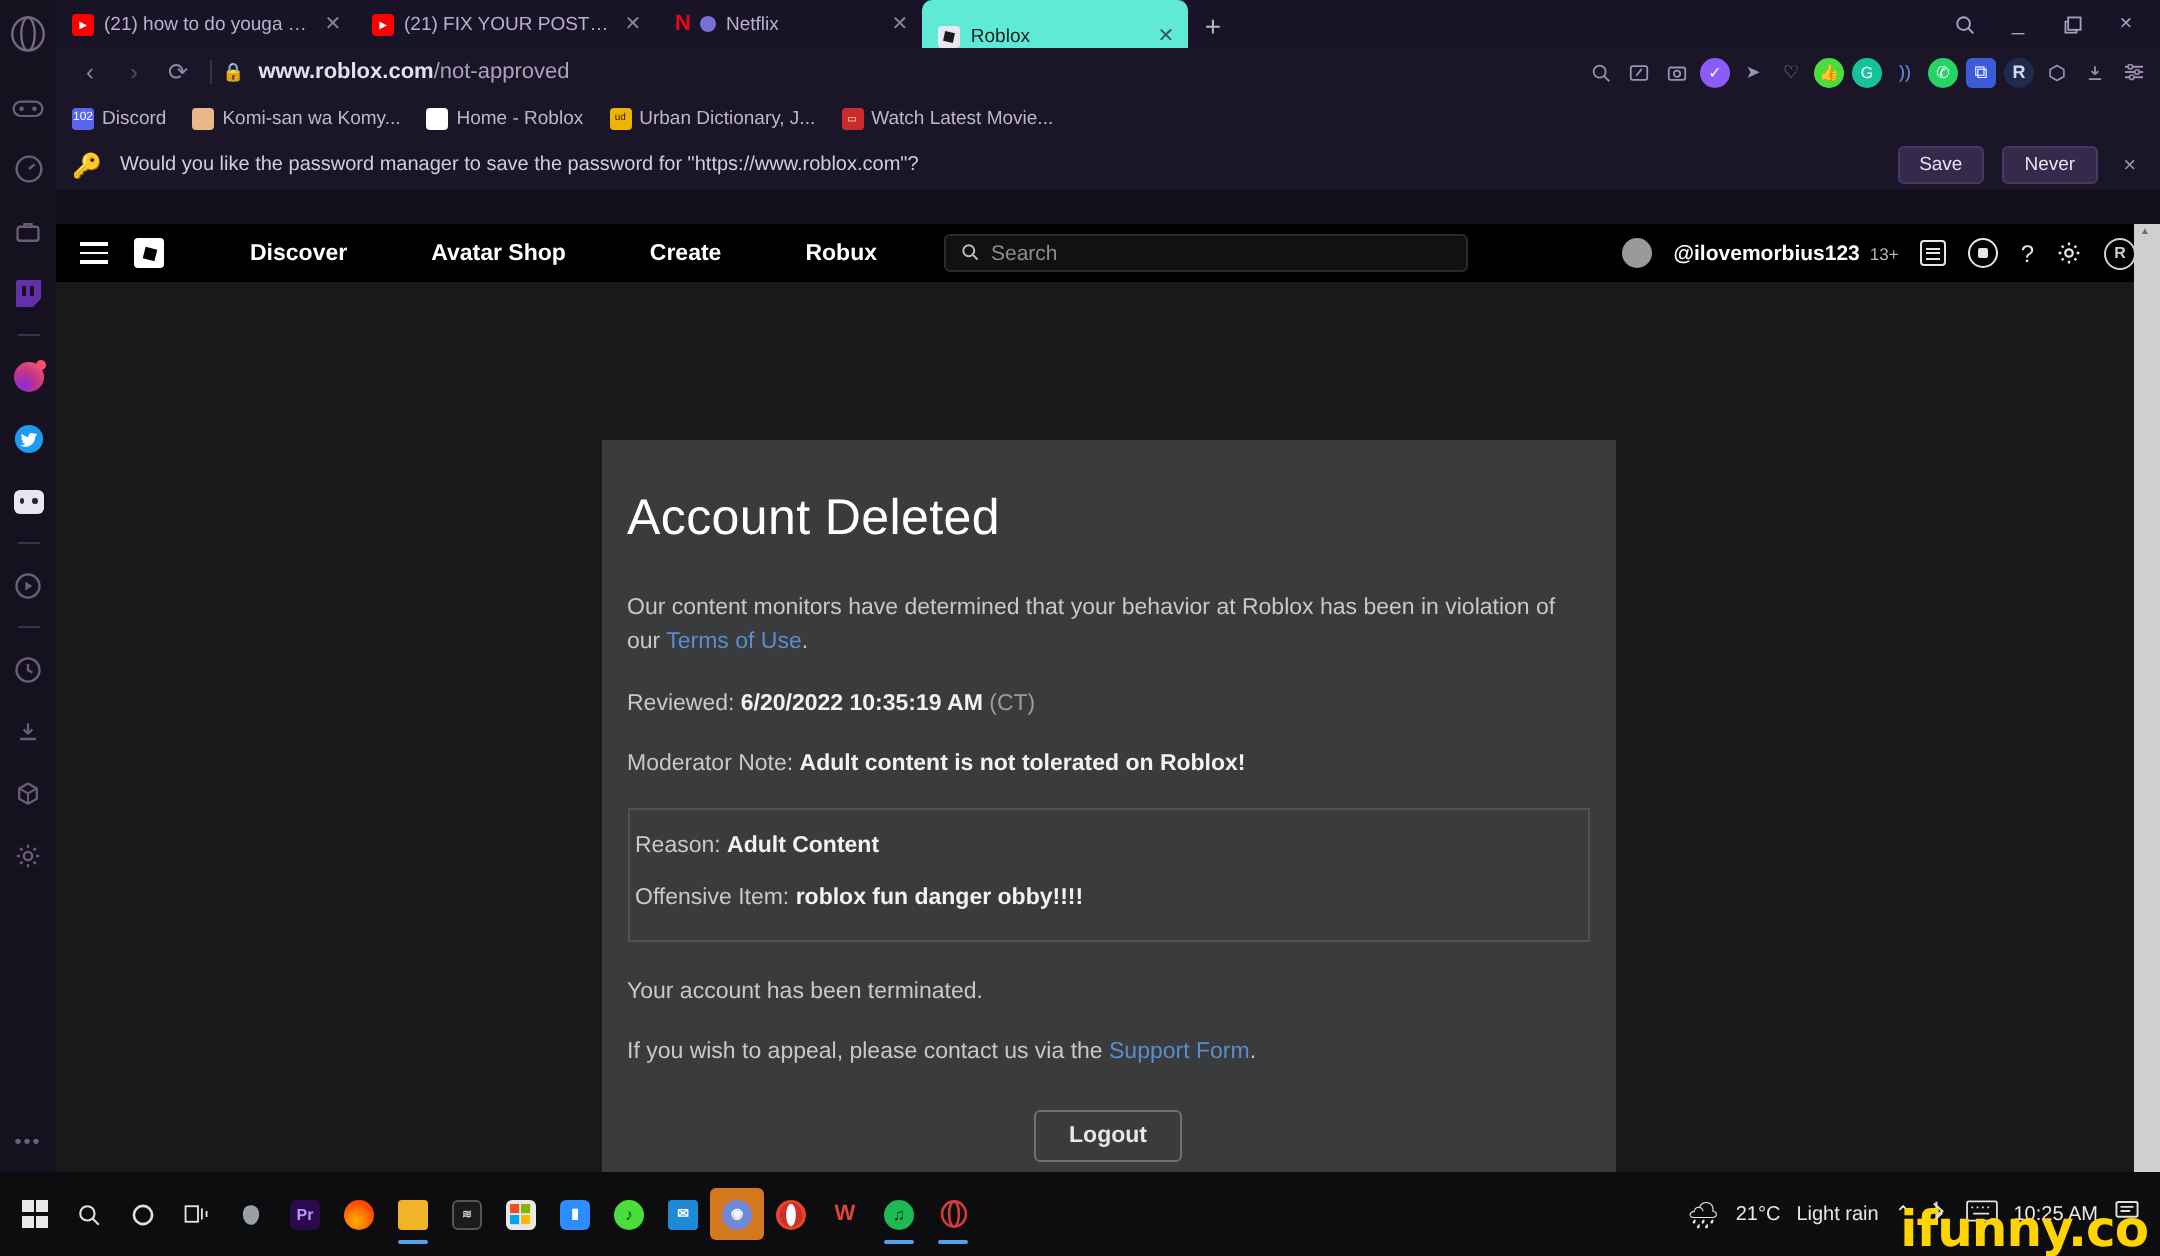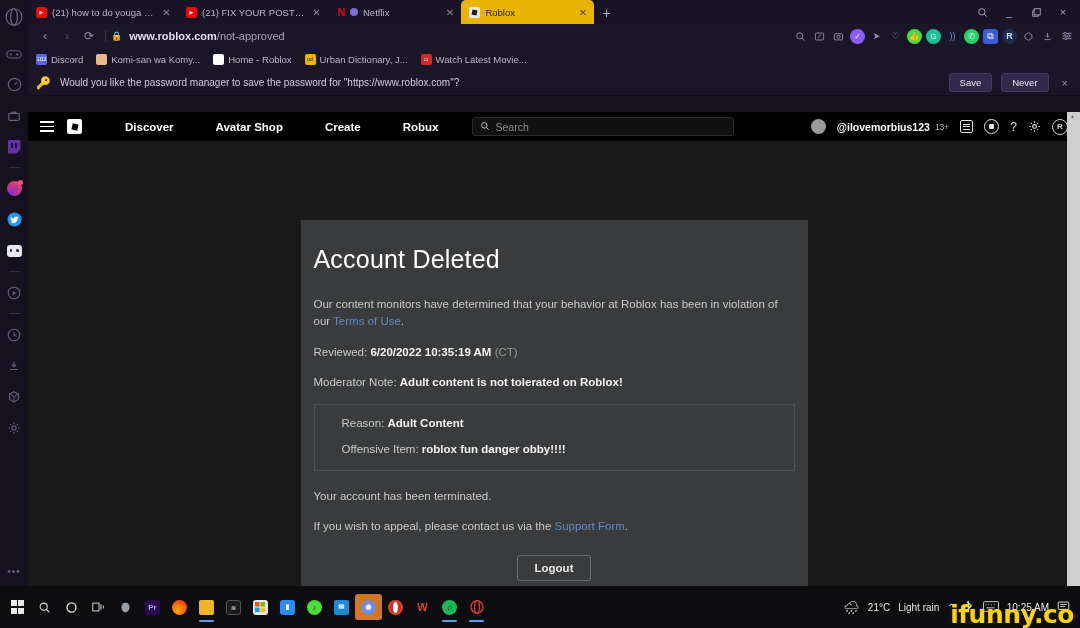--- a/index.html
+++ b/index.html
@@ -47,21 +47,21 @@
   .tabstrip {
     position:absolute; left:28px; top:0; width:1052px; height:24px;
     background:#191327;
     display:flex; align-items:flex-end;
   }
   .tab {
     height:24px; display:flex; align-items:center; gap:5px;
     padding:0 6px 0 8px; font-size:9.5px; color:#b9b2c9;
     max-width:150px; position:relative;
   }
-  .tab.active { background:#eab308; color:#1b1b1b; border-radius:5px 5px 0 0; }
+  .tab.active { background:#5eead4; color:#1b1b1b; border-radius:5px 5px 0 0;align-items:flex-end; }
   .tab.active .tab-title { color:#1e1e1e; font-weight:400; }
   .tab-fav { width:11px; height:11px; flex:none; border-radius:2px;
     display:flex; align-items:center; justify-content:center; font-size:7px; }
   .fav-yt { background:#ff0000; color:#fff; }
   .fav-yt::after { content:"▶"; font-size:5px; }
   .fav-netflix { background:transparent; color:#e50914; font-weight:700; font-size:11px; line-height:1; }
   .fav-roblox { background:#fff; border-radius:2px; position:relative; }
   .fav-roblox::after { content:""; position:absolute; left:3px; top:3px; width:5px; height:5px;
     background:#1b1b1b; transform:rotate(12deg); }
   .fav-roblox.dark { background:#e8e6ef; }
@@ -154,21 +154,21 @@
   .card {
     width:507px; margin:79px auto 0; background:#393b3d;
     padding:25px 0 28px;
   }
   .card-inner { padding:0 13px; }
   .card h1 { font-size:25px; color:#fff; font-weight:400; letter-spacing:.2px; margin-bottom:22px; }
   .card p { font-size:11.5px; color:#c8c8c8; line-height:1.5; margin-bottom:13px; }
   .card a { color:#5d8ccc; text-decoration:none; }
   .card b { color:#f2f2f2; font-weight:700; }
   .card .muted { color:#9b9b9b; }
-  .reason-box { border:1px solid #4f5154; padding:10px 27px 11px; margin:0 0 17px; }
+  .reason-box { border:1px solid #4f5154; padding:10px 3px 11px; margin:0 0 17px; }
   .reason-box p { margin-bottom:9px; }
   .reason-box p:last-child { margin-bottom:0; }
   .logout-wrap { text-align:center; margin-top:20px; }
   .logout {
     display:inline-block; font-size:11.5px; color:#e8e8e8; font-weight:700;
     border:1px solid #6d6f72; border-radius:3px; padding:6px 17px; background:transparent;
   }
   .pg-scroll { position:absolute; right:0; top:0; width:13px; height:490px; background:#cfcfcf; }
   .pg-scroll::before { content:"▲"; position:absolute; top:1px; left:3px; font-size:5px; color:#6b6b6b; }
 

